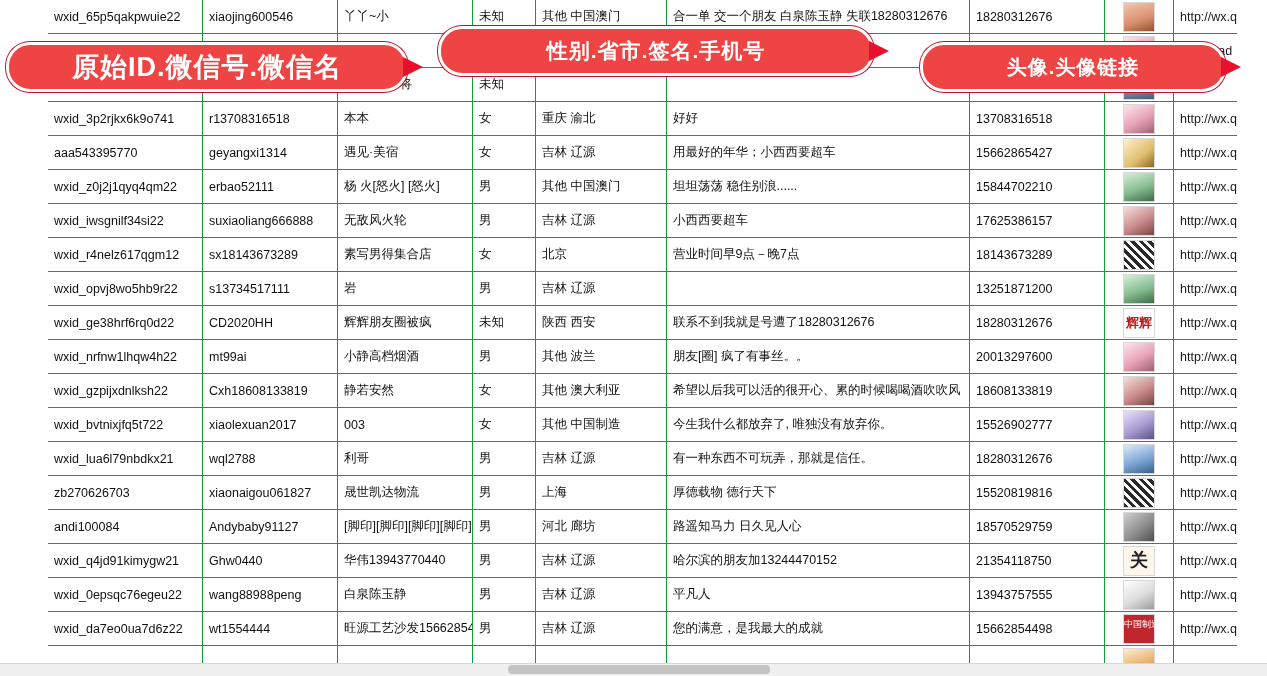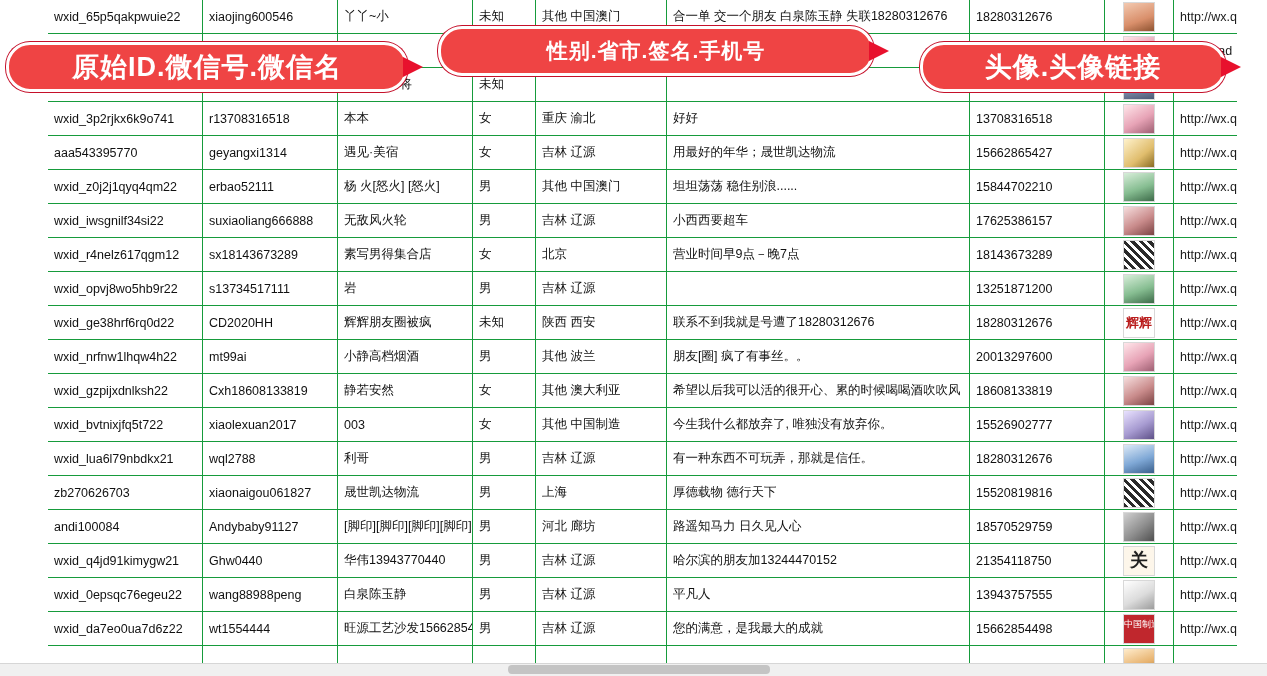--- a/index.html
+++ b/index.html
@@ -131,21 +131,21 @@
     top: 12px;
     border-left: 20px solid #e8112d;
     border-top: 10px solid transparent;
     border-bottom: 10px solid transparent;
   }
   #banner3 {
     left: 920px;
     top: 42px;
     width: 300px;
     height: 44px;
-    font-size: 27px;
+    font-size: 20px;
     border-radius: 24px;
   }
   #banner3::after {
     content: "";
     position: absolute;
     right: -18px;
     top: 12px;
     border-left: 20px solid #e8112d;
     border-top: 10px solid transparent;
     border-bottom: 10px solid transparent;
@@ -239,21 +239,21 @@
               <div class="avatar av2"></div>
             </td>
             <td class="c8 url">http://wx.qlogo.cn/mmhead</td>
           </tr>
           <tr>
             <td class="c0 rel">aaa543395770</td>
             <td class="c1 rel">geyangxi1314</td>
             <td class="c2 rel">遇见·美宿</td>
             <td class="c3 rel">女</td>
             <td class="c4 rel">吉林 辽源</td>
-            <td class="c5 rel">用最好的年华；晟世凯达物流</td>
+            <td class="c5 rel">用最好的年华；小西西要超车</td>
             <td class="c6 rel">15662865427</td>
             <td class="c7 avatar-cell">
               <div class="avatar av4"></div>
             </td>
             <td class="c8 url">http://wx.qlogo.cn/mmhead</td>
           </tr>
           <tr>
             <td class="c0 rel">wxid_z0j2j1qyq4qm22</td>
             <td class="c1 rel">erbao52111</td>
             <td class="c2 rel">杨 火[怒火] [怒火]</td>

